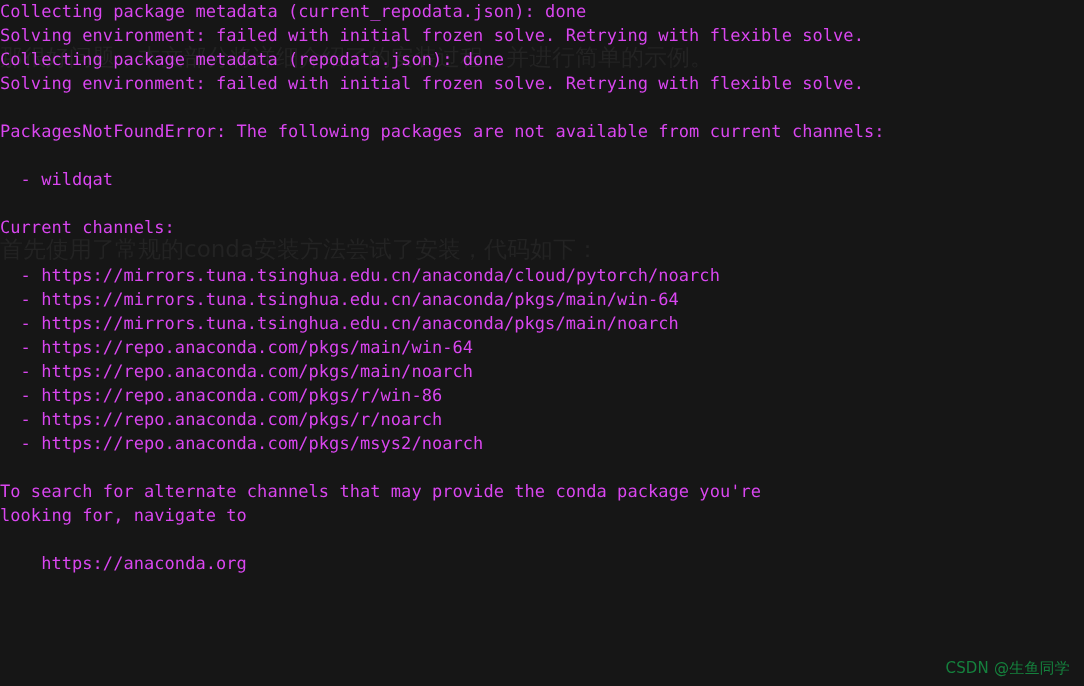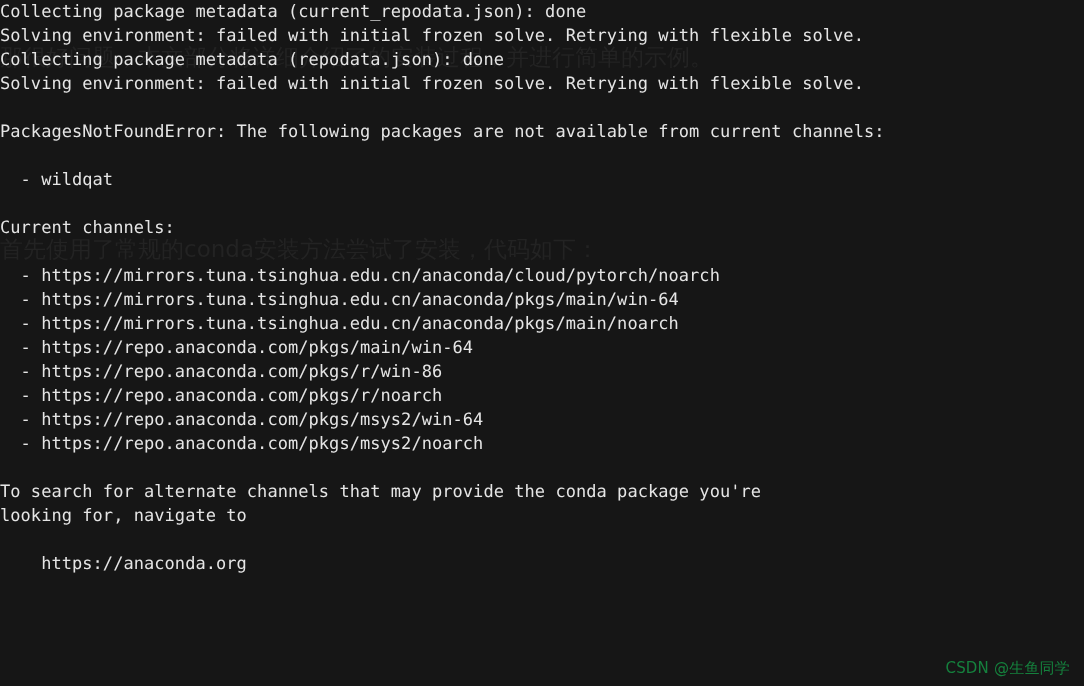--- a/index.html
+++ b/index.html
@@ -54,21 +54,21 @@
     padding: 0;
     margin: 0;
   }
   .crow {
     display: block;
     white-space: pre;
     font-family: "DejaVu Sans Mono", "Liberation Mono", monospace;
     font-size: 17px;
     line-height: 24px;
     height: 24px;
-    color: #e5e5e5;
+    color: #d946ef;
     letter-spacing: 0.05px;
     text-rendering: geometricPrecision;
   }
   .crow.blank { color: transparent; }
 
   
   .csdn-mark {
     position: absolute;
     right: 14px;
     bottom: 8px;
@@ -100,23 +100,23 @@
       <span class="crow">PackagesNotFoundError: The following packages are not available from current channels:</span>
       <span class="crow blank"></span>
       <span class="crow">  - wildqat</span>
       <span class="crow blank"></span>
       <span class="crow">Current channels:</span>
       <span class="crow blank"></span>
       <span class="crow">  - https://mirrors.tuna.tsinghua.edu.cn/anaconda/cloud/pytorch/noarch</span>
       <span class="crow">  - https://mirrors.tuna.tsinghua.edu.cn/anaconda/pkgs/main/win-64</span>
       <span class="crow">  - https://mirrors.tuna.tsinghua.edu.cn/anaconda/pkgs/main/noarch</span>
       <span class="crow">  - https://repo.anaconda.com/pkgs/main/win-64</span>
+      <span class="crow">  - https://repo.anaconda.com/pkgs/main/noarch</span>
       <span class="crow">  - https://repo.anaconda.com/pkgs/r/win-86</span>
       <span class="crow">  - https://repo.anaconda.com/pkgs/r/noarch</span>
-      <span class="crow">  - https://repo.anaconda.com/pkgs/msys2/win-64</span>
       <span class="crow">  - https://repo.anaconda.com/pkgs/msys2/noarch</span>
       <span class="crow blank"></span>
       <span class="crow">To search for alternate channels that may provide the conda package you're</span>
       <span class="crow">looking for, navigate to</span>
       <span class="crow blank"></span>
       <span class="crow">    https://anaconda.org</span>
     </div>
 
   <div class="csdn-mark">CSDN @生鱼同学</div>
 

